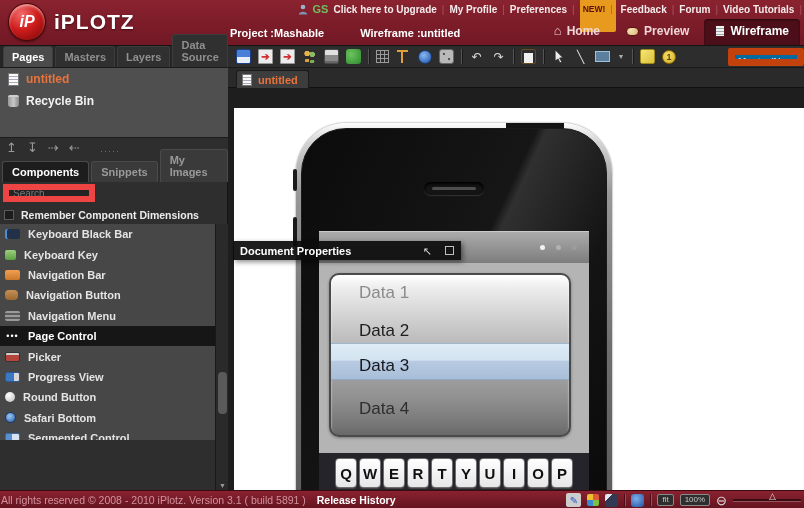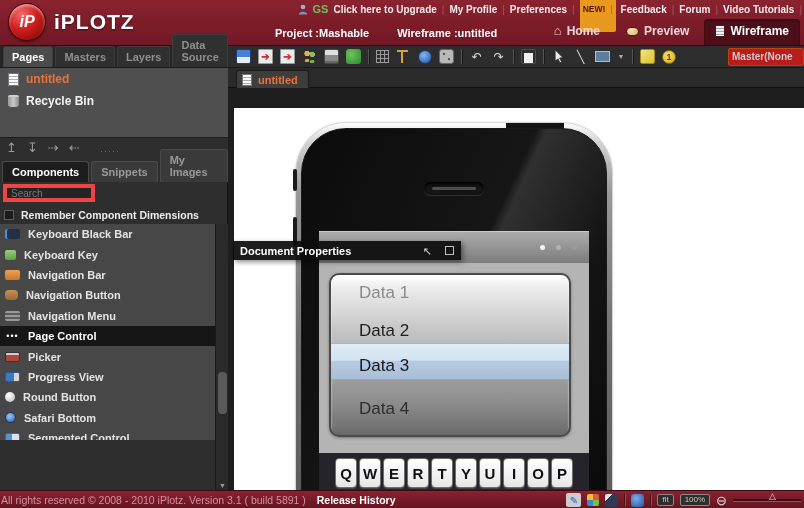--- a/index.html
+++ b/index.html
@@ -21,22 +21,22 @@
   .userlinks { position:absolute; right:2px; top:2px; height:14px; display:flex; align-items:center; gap:5px;
                font-size:10px; font-weight:bold; color:#f2e4e4; white-space:nowrap; }
   .userlinks .hlink { color:#f4ecec; cursor:pointer; }
   .userlinks .hlink::after { content:"|"; color:#a85560; margin-left:5px; font-weight:normal; }
   .gs { color:#6fbf5e; font-size:11px; }
   .upgrade { color:#f6eccc; }
   .new-badge { background:#e89a1e; color:#5a1008; font-size:8.5px; font-weight:bold; padding:18px 3px;
                border-radius:2px; }
   .new-badge::after { content:"|"; color:#a85560; margin-left:5px; font-weight:normal; }
 
-  .project-info { position:absolute; left:230px; bottom:6px; display:flex; gap:28px;
-                  font-size:11px; font-weight:bold; color:#fff;margin-left:45px; }
+  .project-info { position:absolute; left:230px; bottom:6px; display:flex; gap:36px;
+                  font-size:11px; font-weight:bold; color:#fff; }
 
   .main-tabs { position:absolute; right:0; bottom:0; display:flex; align-items:flex-end; gap:4px; padding-right:4px; }
   .mtab { display:flex; align-items:center; gap:5px; padding:5px 11px 7px; font-size:12px; font-weight:bold;
           color:#f0d6d6; cursor:pointer; border-radius:4px 4px 0 0; }
   .mtab.active { background:#4c0e18; color:#fff; box-shadow:inset 0 1px 2px rgba(0,0,0,.5); }
   .mi-home { font-size:13px; color:#e9caca; line-height:10px; }
   .mi-cal { width:11px; height:11px; border-radius:2px; background:linear-gradient(#c23030 0 3px, #f0f0f0 3px); border:1px solid #6a0d0d; }
   .mi-doc { width:10px; height:12px; background:repeating-linear-gradient(#f2f2f2 0 2px, #9aa 2px 3px); border:1px solid #55121a; }
   .mi-bubble { width:13px; height:9px; background:radial-gradient(circle at 35% 35%, #f5e2b5, #d9b272); border-radius:6px; border:1px solid #5a1210; }
 
@@ -76,22 +76,22 @@
   .ti-snap { background:#b9b9b9; border-radius:3px; border:1px solid #666;
       background-image:radial-gradient(circle at 30% 30%, #555 1.2px, transparent 1.5px),
                        radial-gradient(circle at 70% 70%, #555 1.2px, transparent 1.5px); }
   .ti-paste { background:linear-gradient(#c89050,#a87038); border-radius:2px; border:1px solid #6a4a20;
       background-image:linear-gradient(#f0f0f0,#f0f0f0); background-size:9px 10px; background-position:center 3px; background-repeat:no-repeat; }
   .ti-rect { width:15px; height:11px; background:#5c7f9e; border:1px solid #9cc2de; }
   .ti-caret { width:8px; font-size:7px; color:#aaa; }
   .ti-note { background:linear-gradient(135deg,#f4e67a,#dcc23a); border:1px solid #a08a1a; border-radius:2px; }
   .ti-badge1 { width:14px; height:14px; border-radius:50%; background:radial-gradient(circle at 38% 32%, #f6de6a, #d8ae20);
       border:1px solid #8a6a00; color:#5a4a00; font-size:9px; font-weight:bold; }
-  .master-select { position:absolute; right:0; top:2px; width:76px; height:18px; background:#b91c1c;
-      border:1px solid #c2410c; border-radius:2px; color:#ccc; font-size:10px; font-weight:bold;
+  .master-select { position:absolute; right:0; top:2px; width:76px; height:18px; background:#0369a1;
+      border:7px solid #c2410c; border-radius:2px; color:#ccc; font-size:10px; font-weight:bold;
       padding:2px 3px; white-space:nowrap; overflow:hidden; cursor:pointer; }
 
   
   .sidebar { position:absolute; left:0; top:68px; width:228px; height:422px; background:#2e2e2e; border-right:1px solid #141414; }
   .pages-panel { position:absolute; left:0; top:0; width:228px; height:70px; background:#4f4f4f; border-bottom:1px solid #1e1e1e; }
   .page-item { display:flex; align-items:center; gap:7px; padding:4px 8px; font-size:12px; font-weight:bold; cursor:pointer; }
   .page-item .lbl-untitled { color:#e8733c; }
   .page-item .lbl-recycle { color:#f2f2f2; }
   .doc-ic { width:11px; height:13px; background:repeating-linear-gradient(#fafafa 0 2px, #aab 2px 3px); border:1px solid #777; flex:none; }
   .trash-ic { width:11px; height:12px; background:linear-gradient(90deg,#9a9a9a,#c8c8c8,#8a8a8a); border-radius:2px 2px 3px 3px;
@@ -100,21 +100,21 @@
                    gap:10px; padding-left:6px; color:#9a9a9a; font-size:13px; background:#2e2e2e; }
   .pt-ic { cursor:pointer; line-height:14px; }
   .grip { position:absolute; left:100px; top:8px; color:#777; font-size:9px; letter-spacing:1px; }
 
   .comp-tabs { position:absolute; left:0; top:92px; width:228px; height:22px; display:flex; align-items:flex-end; gap:2px; padding-left:2px; }
   .ctab { padding:4px 9px; font-size:11px; border:1px solid #4a4a4a; border-bottom:none; border-radius:3px 3px 0 0;
           background:#3a3a3a; color:#9a9a9a; font-weight:bold; cursor:pointer; }
   .ctab.active { background:#1d1d1d; color:#fff; }
 
   .search-row { position:absolute; left:0; top:115px; width:228px; height:21px; display:flex; gap:4px; padding:1px 3px; }
-  .search-input { width:92px; height:18px; background:#242424; border:4px solid #ef4444; color:#bbb; font-size:10px;
+  .search-input { width:92px; height:18px; background:#242424; border:6px solid #ef4444; color:#bbb; font-size:10px;
                   padding:0 4px; outline:none; font-family:"Liberation Sans", sans-serif; }
   .search-input::placeholder { color:#777; }
   .sel-box { flex:1; height:18px; background:#2f2f2f; border:1px solid #111; display:flex; align-items:center; cursor:pointer; }
   .sel-box .sel-text { flex:1; color:#cfcfcf; font-size:10.5px; font-weight:bold; padding-left:6px; }
   .sel-arrow { width:16px; height:100%; background:#4a4a4a; border-left:1px solid #111; color:#aaa; font-size:7px;
                display:flex; align-items:center; justify-content:center; }
 
   .remember-row { position:absolute; left:0; top:139px; width:228px; height:16px; display:flex; align-items:center; gap:7px; padding-left:4px; }
   .chk { width:10px; height:10px; background:#1c1c1c; border:1px solid #5a5a5a; cursor:pointer; flex:none; }
   .remember-lbl { font-size:10.5px; font-weight:bold; color:#ececec; }

